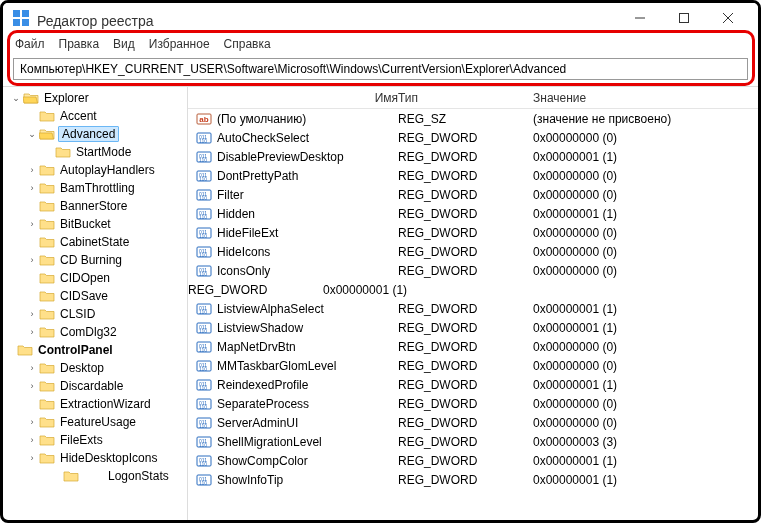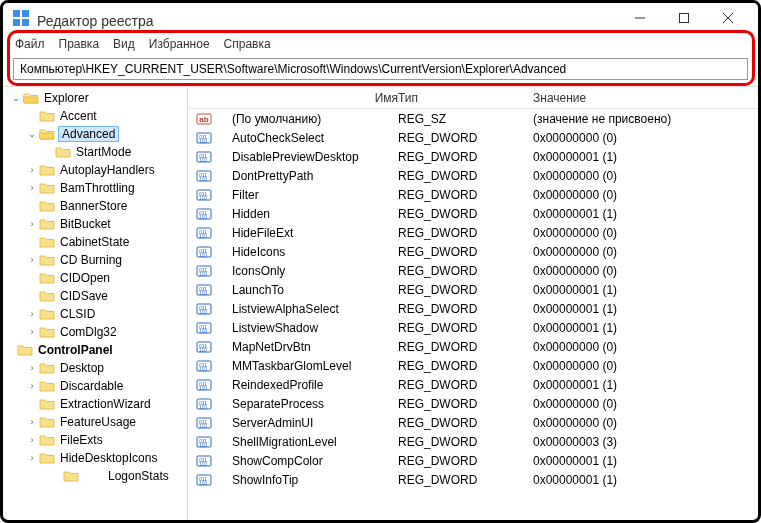--- a/index.html
+++ b/index.html
@@ -127,21 +127,21 @@
     .list-row {
       display: flex;
       height: 19px;
       align-items: center;
       font-size: 12px;
       cursor: default;
     }
     .list-row .cell-name {
       width: 210px; display: flex; align-items: center;
       padding-left: 8px;
-      gap: 20px;
+      gap: 5px;
     }
     .list-row .cell-type { width: 135px; }
     .list-row .cell-value { flex: 1; }
     .reg-icon {
       width: 16px; height: 16px;
       display: inline-flex; align-items: center; justify-content: center;
       flex-shrink: 0;
     }
     .reg-icon svg { display: block; }
     .tree-pane::-webkit-scrollbar, .list-pane::-webkit-scrollbar { width: 16px; height: 16px; }
@@ -523,30 +523,20 @@
                 <text x="3" y="9" font-size="5" fill="#2a6cbf">011</text>
                 <text x="3" y="13" font-size="5" fill="#2a6cbf">110</text>
               </svg>
             </span>
             <span>IconsOnly</span>
           </div>
           <div class="cell-type">REG_DWORD</div>
           <div class="cell-value">0x00000000 (0)</div>
         </div>
         <div class="list-row">
-          <div class="cell-name">
-            <span class="reg-icon">
-              <svg width="16" height="16">
-                <rect x="1" y="3" width="14" height="10" rx="1" fill="#fff" stroke="#2a6cbf" stroke-width="1"></rect>
-                <text x="3" y="9" font-size="5" fill="#2a6cbf">011</text>
-                <text x="3" y="13" font-size="5" fill="#2a6cbf">110</text>
-              </svg>
-            </span>
-            <span>LaunchTo</span>
-          </div>
           <div class="cell-type">REG_DWORD</div>
           <div class="cell-value">0x00000001 (1)</div>
         </div>
         <div class="list-row">
           <div class="cell-name">
             <span class="reg-icon">
               <svg width="16" height="16">
                 <rect x="1" y="3" width="14" height="10" rx="1" fill="#fff" stroke="#2a6cbf" stroke-width="1"></rect>
                 <text x="3" y="9" font-size="5" fill="#2a6cbf">011</text>
                 <text x="3" y="13" font-size="5" fill="#2a6cbf">110</text>

